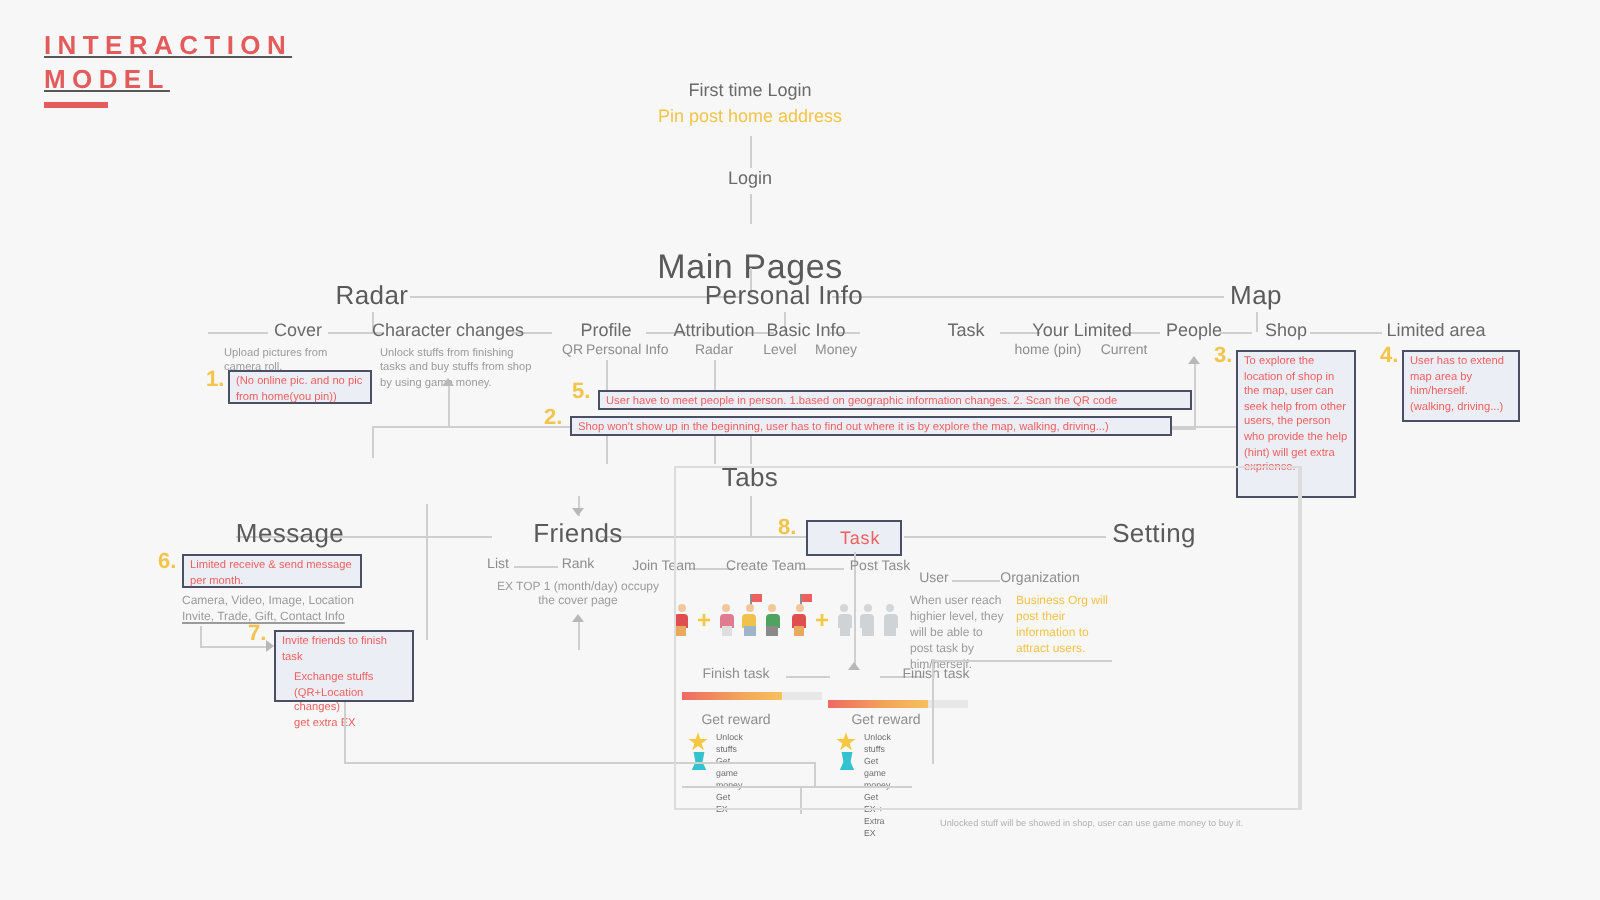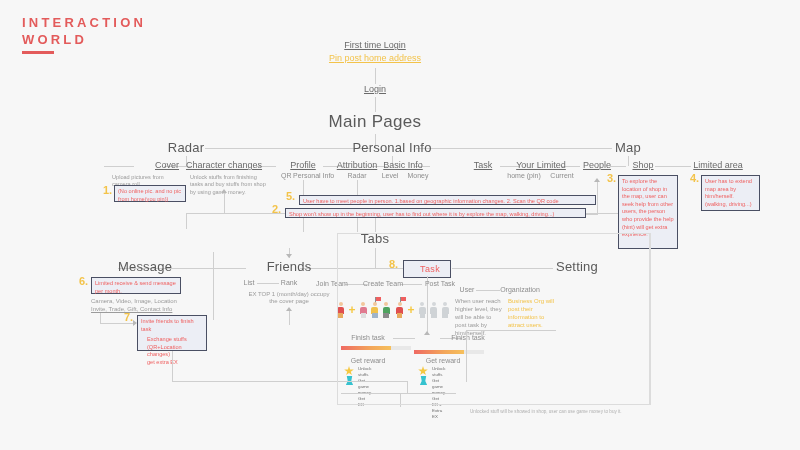--- a/index.html
+++ b/index.html
@@ -8,35 +8,35 @@
     background:#f7f7f7;
     font-family:"Liberation Sans", sans-serif;
     color:#575757;
     overflow:hidden;
     position:relative;
   }
   .stage{position:absolute;left:0;top:0;width:800px;height:450px;}
   .abs{position:absolute;}
 
   
-  #title-block{left:22px;top:14px;}
+  #title-block{left:22px;top:14px;text-decoration:underline;}
   #title-block .line1,#title-block .line2{
     color:#e35b5b;font-weight:bold;font-size:13px;letter-spacing:3.2px;line-height:17px;
   }
   #title-rule{left:22px;top:51px;width:32px;height:3px;background:#e35b5b;}
 
   
   #footer-block{left:22px;top:408px;}
   #footer-block .f1{color:#f0c84a;font-size:8px;font-weight:bold;letter-spacing:1.4px;}
   #footer-block .f2{color:#9a9a9a;font-size:7px;letter-spacing:1.3px;margin-top:3px;}
 
   
-  .t-xl{font-size:17px;color:#5a5a5a;letter-spacing:.3px;white-space:nowrap;}
+  .t-xl{font-size:17px;color:#5a5a5a;letter-spacing:.3px;white-space:nowrap;margin-top:12px;}
   .t-lg{font-size:13px;color:#5a5a5a;letter-spacing:.2px;white-space:nowrap;}
-  .t-md{font-size:9px;color:#6a6a6a;white-space:nowrap;text-decoration:underline;}
+  .t-md{font-size:9px;color:#6a6a6a;white-space:nowrap;}
   .t-sm{font-size:7px;color:#8d8d8d;white-space:nowrap;}
   .t-xs{font-size:5.6px;color:#9b9b9b;line-height:7.4px;}
   .t-yellow{color:#f3c34a;}
   .center{text-align:center;transform:translateX(-50%);}
 
   
   .hl{background:#cfcfcf;height:1px;}
   .vl{background:#cfcfcf;width:1px;}
 
   
@@ -85,21 +85,21 @@
     clip-path:polygon(20% 0%,80% 0%,70% 55%,90% 100%,10% 100%,30% 55%);}
   .bigbox{border:1px solid #cfcfcf;box-sizing:border-box;}
 </style>
 </head>
 <body>
 
 <div class="stage">
 
   <div class="abs" id="title-block">
     <div class="line1">INTERACTION</div>
-    <div class="line2">WORLD</div>
+    <div class="line2">MODEL</div>
   </div>
   <div class="abs" id="title-rule"></div>
 
   <div class="abs t-xs" style="left:470px;top:408px;color:#b0b0b0;font-size:4.6px;">Unlocked stuff will be showed in shop, user can use game money to buy it.</div>
 
   <div class="abs t-md center" style="left:375px;top:40px;">First time Login</div>
   <div class="abs t-md t-yellow center" style="left:375px;top:53px;">Pin post home address</div>
   <div class="abs vl" style="left:375px;top:68px;height:16px;"></div>
   <div class="abs t-md center" style="left:375px;top:84px;">Login</div>
   <div class="abs vl" style="left:375px;top:97px;height:15px;"></div>
@@ -114,21 +114,21 @@
   <div class="abs t-lg center" style="left:628px;top:140px;">Map</div>
 
   <div class="abs vl" style="left:186px;top:156px;height:10px;"></div>
   <div class="abs vl" style="left:392px;top:156px;height:10px;"></div>
   <div class="abs vl" style="left:628px;top:156px;height:10px;"></div>
 
   <div class="abs hl" style="left:104px;top:166px;width:30px;"></div>
   <div class="abs hl" style="left:164px;top:166px;width:28px;"></div>
   <div class="abs hl" style="left:256px;top:166px;width:20px;"></div>
 
-  <div class="abs t-md center" style="left:167px;top:160px;">Cover</div>
+  <div class="abs t-md center" style="left:149px;top:160px;">Cover</div>
   <div class="abs t-md center" style="left:224px;top:160px;">Character changes</div>
 
   <div class="abs t-xs" style="left:112px;top:174px;width:70px;">Upload pictures from camera roll.</div>
   <div class="abs t-xs" style="left:190px;top:174px;width:80px;">Unlock stuffs from finishing tasks and buy stuffs from shop by using game money.</div>
 
   <div class="abs num" style="left:103px;top:184px;">1.</div>
   <div class="abs note" style="left:114px;top:185px;width:72px;height:17px;">(No online pic. and no pic from home(you pin))</div>
 
   <div class="abs vl" style="left:224px;top:193px;height:20px;"></div>
   <div class="abs arr-up" style="left:221px;top:189px;"></div>

